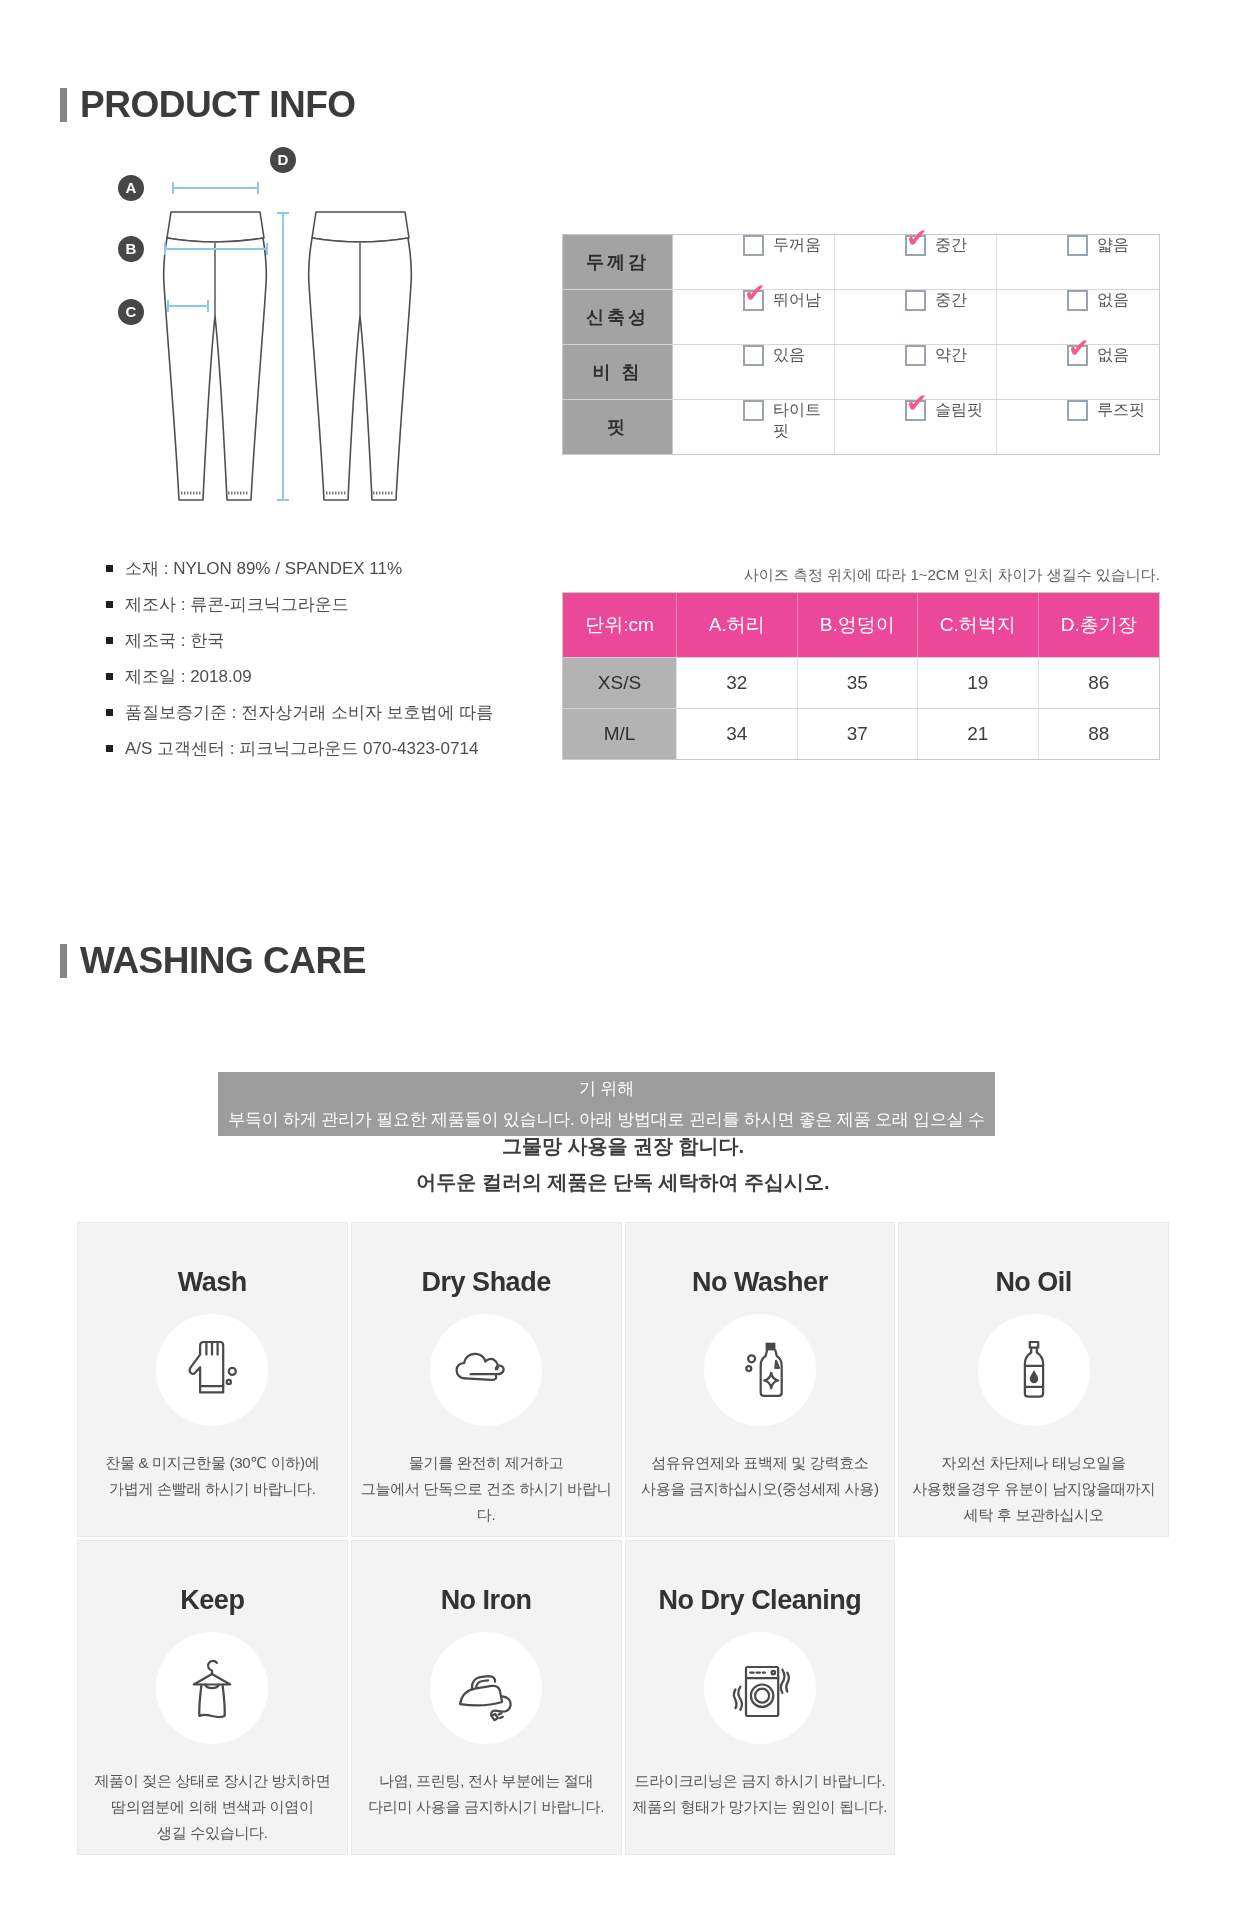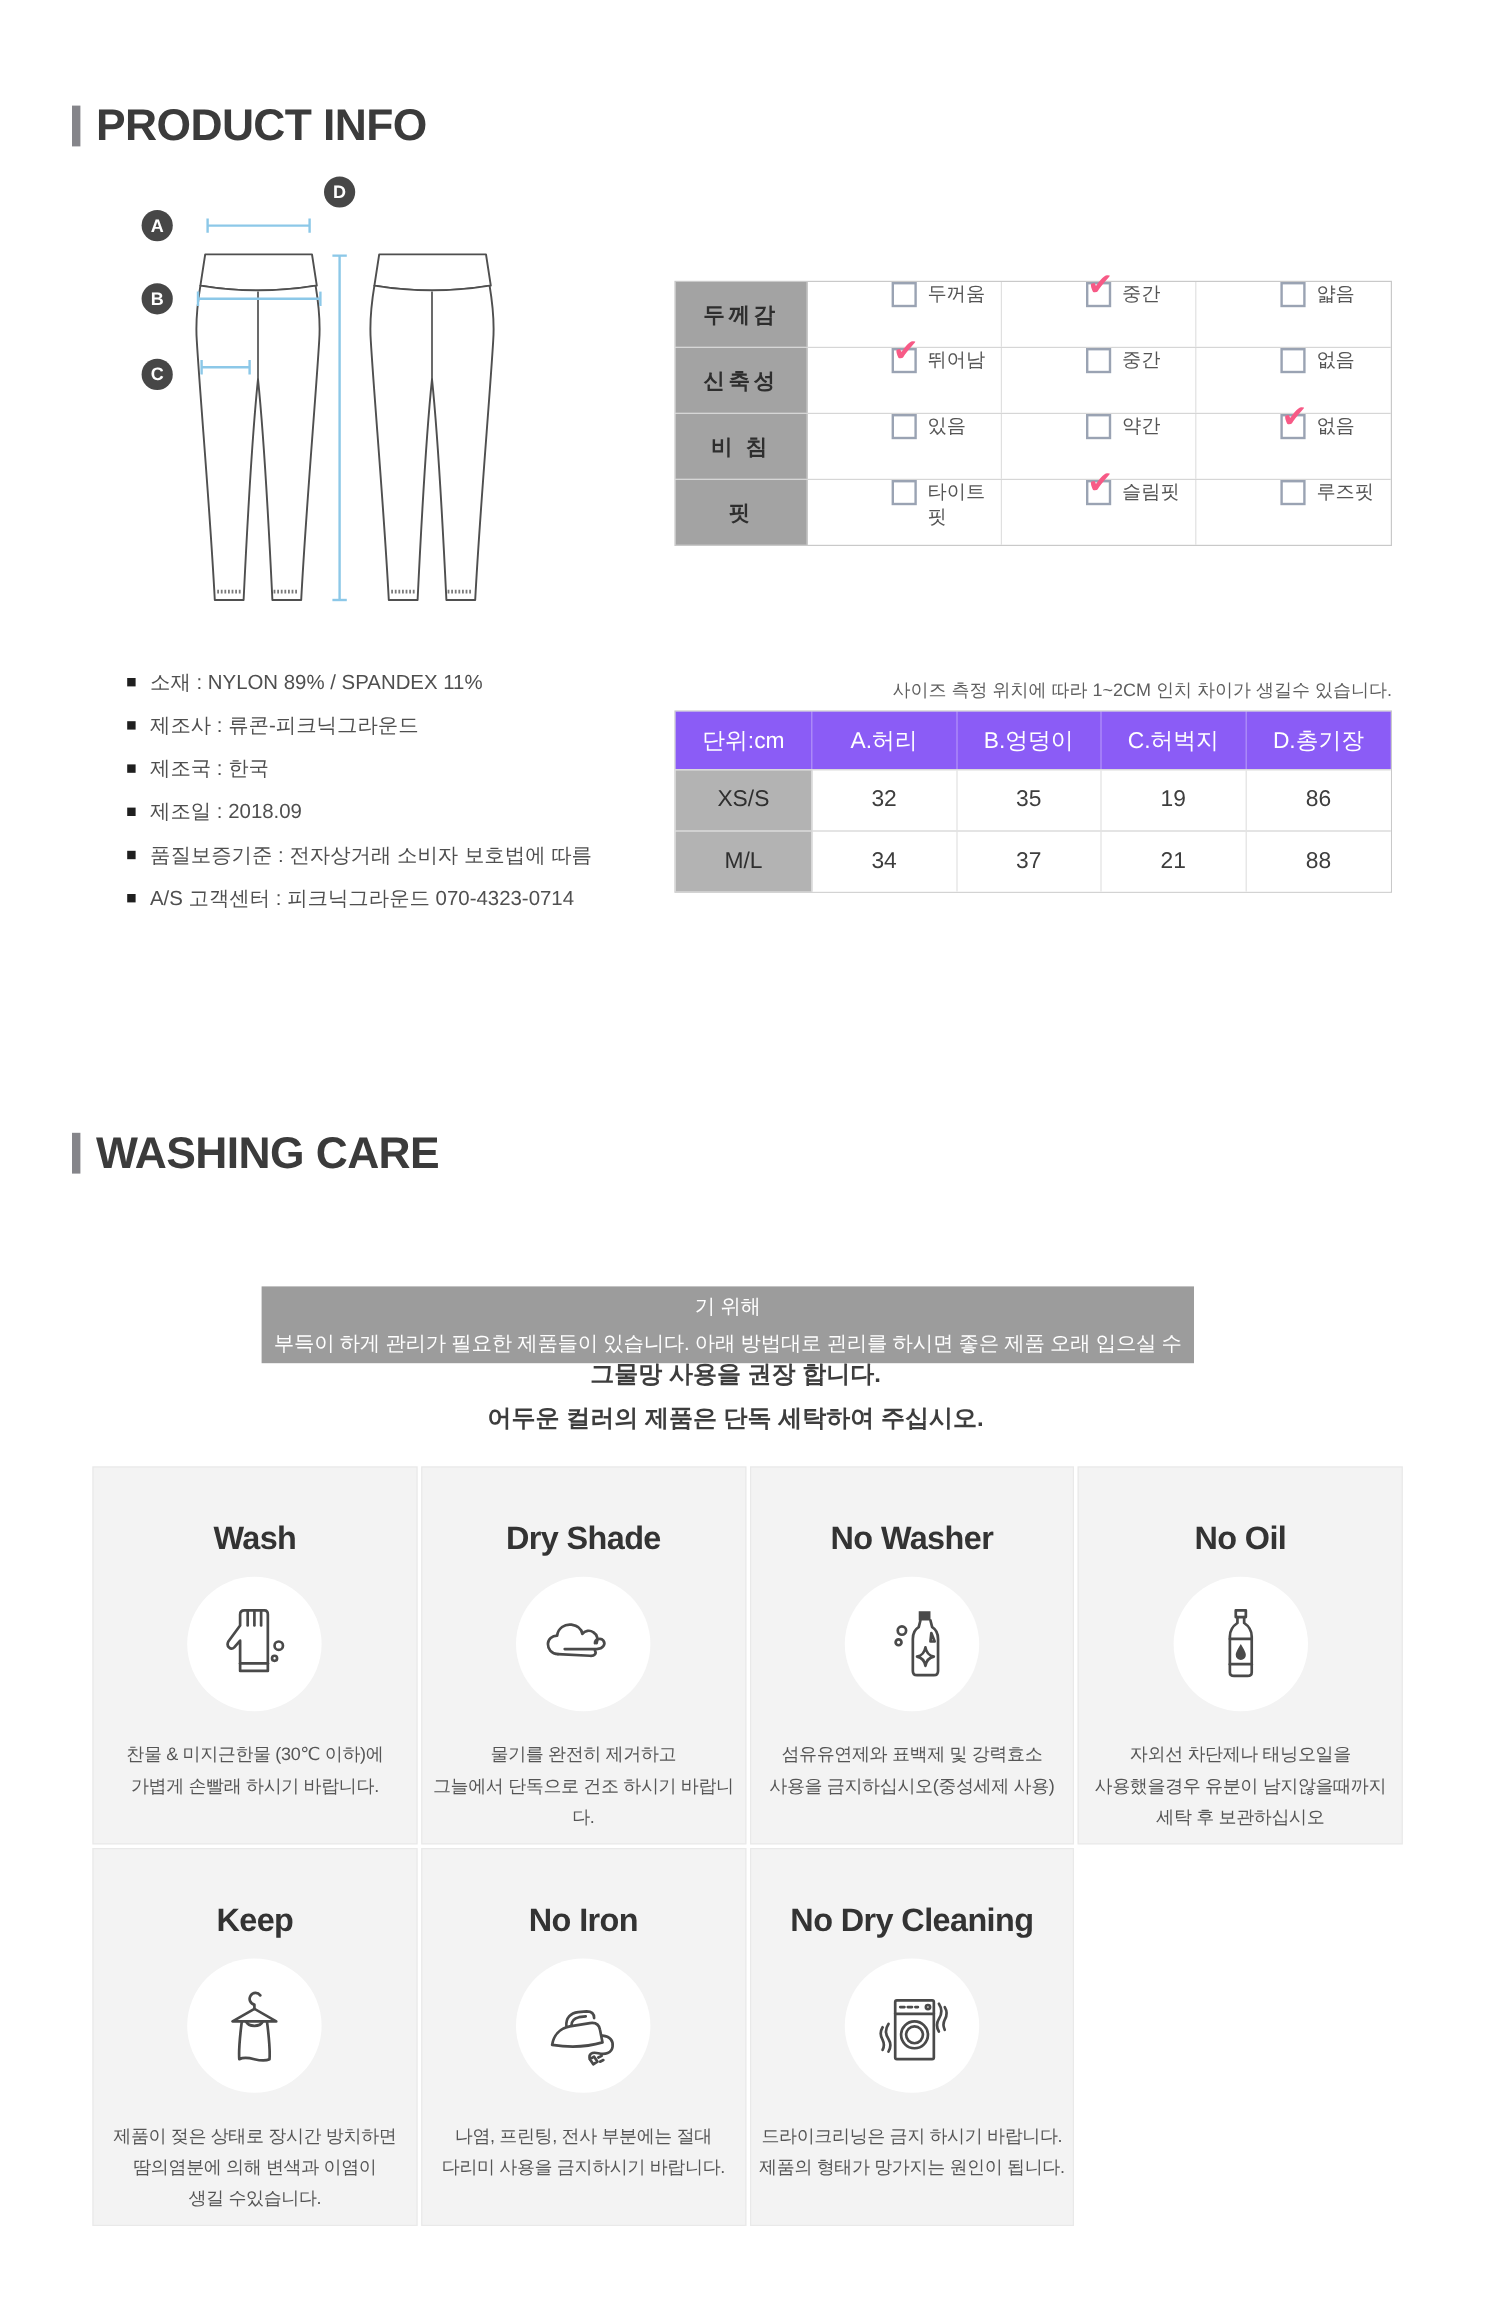--- a/index.html
+++ b/index.html
@@ -28,33 +28,33 @@
   
   .details{position:absolute;left:106px;top:550px;}
   .detail-item{display:flex;align-items:center;height:36px;font-size:17px;color:#4f4f4f;}
   .detail-item .sq{width:7px;height:7px;background:#1f1f1f;margin-right:12px;flex:none;}
 
   
   .size-note{position:absolute;left:562px;top:566px;width:598px;text-align:right;font-size:15px;color:#5f5f5f;}
   .size-table{position:absolute;left:562px;top:592px;width:598px;border:1px solid #c9c9c9;box-sizing:border-box;font-size:19px;}
   .size-row{display:grid;grid-template-columns:114px 1fr 1fr 1fr 1fr;}
   .size-cell{display:flex;align-items:center;justify-content:center;box-sizing:border-box;}
-  .size-head{height:48px;background:#8b5cf6;color:#fff;}
+  .size-head{height:64px;background:#ec4899;color:#fff;}
   .size-head .size-cell{border-right:1px solid rgba(255,255,255,0.35);}
   .size-head .size-cell:last-child{border-right:none;}
   .size-body{height:50px;background:#fff;border-top:1px solid #d2d2d2;color:#3e3e3e;}
   .size-body .size-cell{border-right:1px solid #e2e2e2;}
   .size-body .size-cell:last-child{border-right:none;}
   .size-col0{background:#b3b3b3;color:#2f2f2f;}
 
   
   .wash-box{position:absolute;left:218px;top:1072px;width:777px;height:64px;background:#9c9c9c;border-radius:0;
             color:#fff;font-size:17px;line-height:31px;display:flex;align-items:center;justify-content:center;
             text-align:center;white-space:pre-line;letter-spacing:-0.2px;}
-  .wash-notes{position:absolute;left:67px;top:1128px;width:1092px;text-align:center;
+  .wash-notes{position:absolute;left:77px;top:1128px;width:1092px;text-align:center;
               font-size:20px;font-weight:bold;color:#3d3d3d;line-height:36px;}
   .care-grid{position:absolute;left:77px;top:1222px;width:1092px;display:grid;
              grid-template-columns:repeat(4,1fr);grid-template-rows:315px 315px;gap:3px;}
   .care-cell{background:#f3f3f3;border:1px solid #e9e9e9;box-sizing:border-box;text-align:center;padding-top:44px;}
   .care-title{font-size:27px;font-weight:800;color:#333;letter-spacing:-0.5px;}
   .care-circle{width:112px;height:112px;border-radius:50%;background:#fff;margin:16px auto 0;
                display:flex;align-items:center;justify-content:center;}
   .care-icon{width:70px;height:70px;}
   .care-icon path,.care-icon line,.care-icon rect,.care-icon circle{stroke:#4a4a4a;stroke-width:3.2;fill:none;
                stroke-linecap:round;stroke-linejoin:round;}

